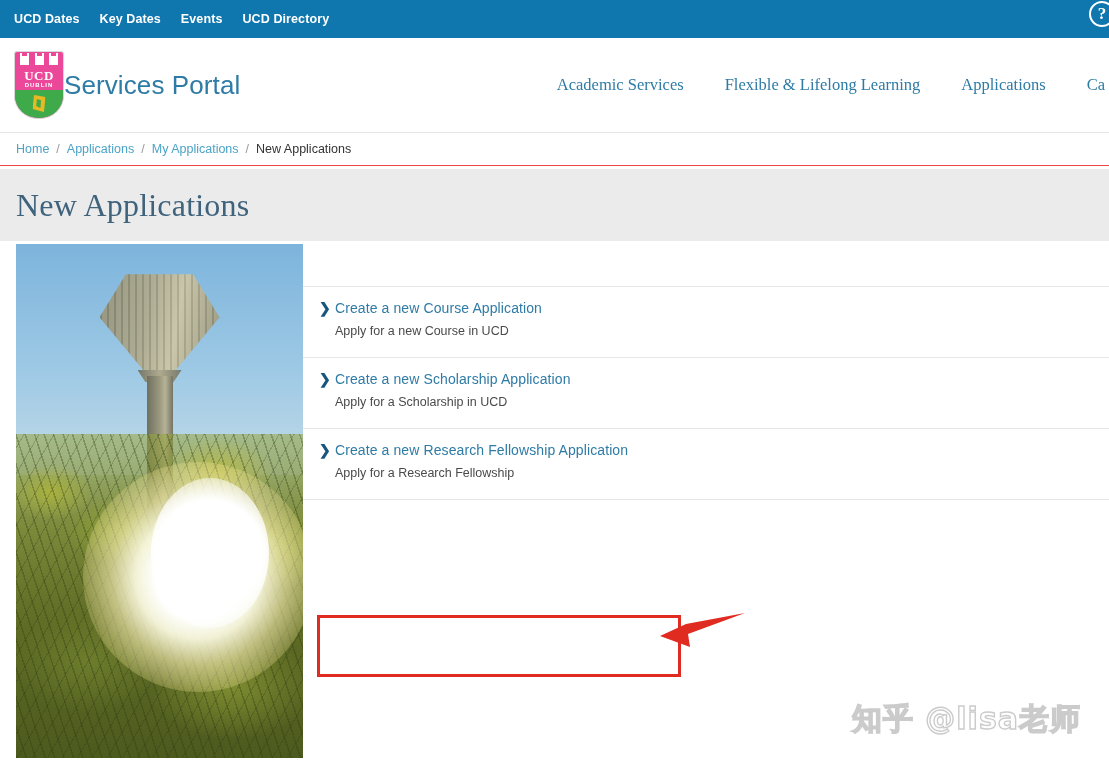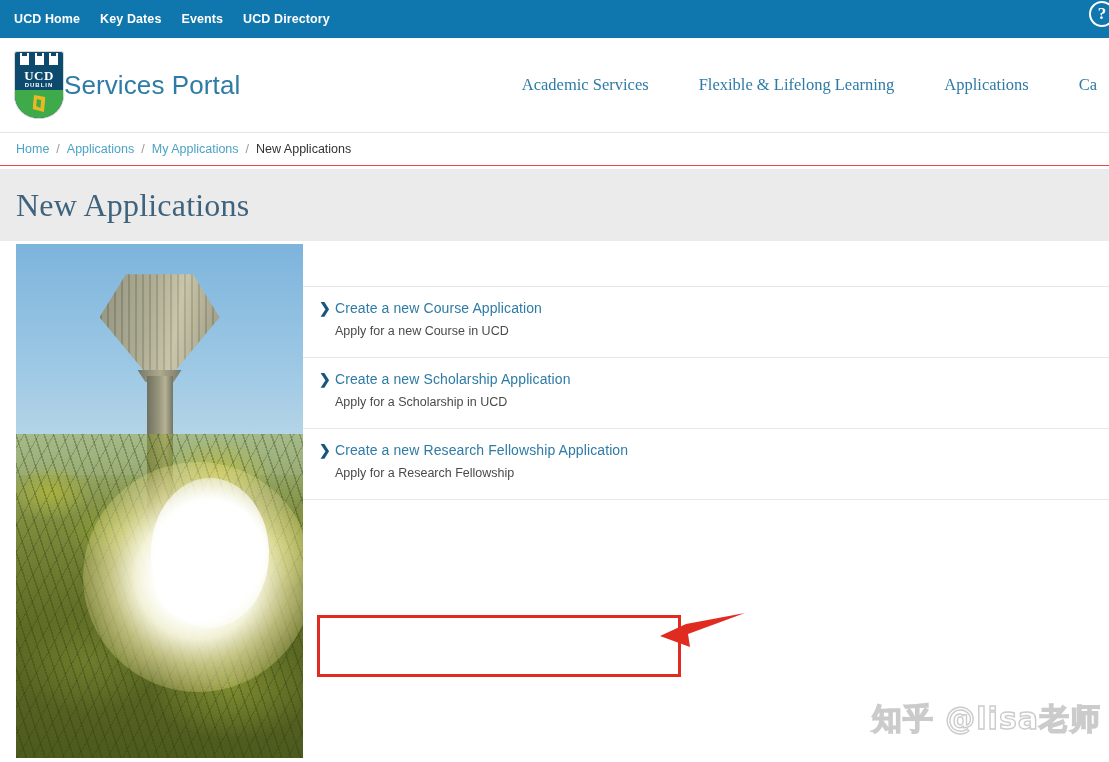--- a/index.html
+++ b/index.html
@@ -66,21 +66,21 @@
     margin-left: 14px;
     width: 50px;
     height: 68px;
     position: relative;
     cursor: pointer;
     flex: 0 0 auto;
   }
   .shield {
     position: absolute;
     inset: 0;
-    background: #0c4a6e;
+    background: #ec4899;
     border-radius: 3px 3px 48% 48% / 3px 3px 34% 34%;
     overflow: hidden;
     border: 1px solid #d8d8d8;
   }
   .shield-green {
     position: absolute;
     left: 0; right: 0; bottom: 0;
     height: 42%;
     background: #3faa49;
     border-radius: 0 0 48% 48% / 0 0 68% 68%;
@@ -147,22 +147,22 @@
     font-size: 26px;
     font-weight: normal;
     letter-spacing: 0.1px;
     white-space: nowrap;
   }
 
   .mainnav {
     margin-left: auto;
     display: flex;
     align-items: center;
-    gap: 16px;
-    padding-right: 12px;
+    gap: 7px;
+    padding-right: 4px;
     overflow: hidden;
   }
   .mainnav-link {
     color: #2e7ba6;
     font-size: 16.5px;
     padding: 0 17px;
     white-space: nowrap;
     text-decoration: none;
     cursor: pointer;
     font-family: "Liberation Serif", serif;
@@ -369,39 +369,39 @@
     top: 360px;
     width: 100px;
     height: 60px;
     z-index: 7;
     pointer-events: none;
   }
 
   
   .watermark {
     position: absolute;
-    right: 8px;
+    right: 28px;
     bottom: 18px;
     font-size: 30px;
     font-weight: bold;
     color: rgba(255,255,255,0.0);
     -webkit-text-stroke: 1.4px rgba(160,160,160,0.55);
     letter-spacing: 1px;
     white-space: nowrap;
     z-index: 8;
     pointer-events: none;
     font-family: "DejaVu Sans", sans-serif;
   }
 </style>
 </head>
 <body>
 
 <div class="topbar">
   <div class="topbar-links">
-    <a class="topbar-link">UCD Home</a>
+    <a class="topbar-link">UCD Dates</a>
     <a class="topbar-link">Key Dates</a>
     <a class="topbar-link">Events</a>
     <a class="topbar-link">UCD Directory</a>
   </div>
   <div class="help-icon">?</div>
 </div>
 
 <div class="masthead">
 
   <div class="logo-wrap">

